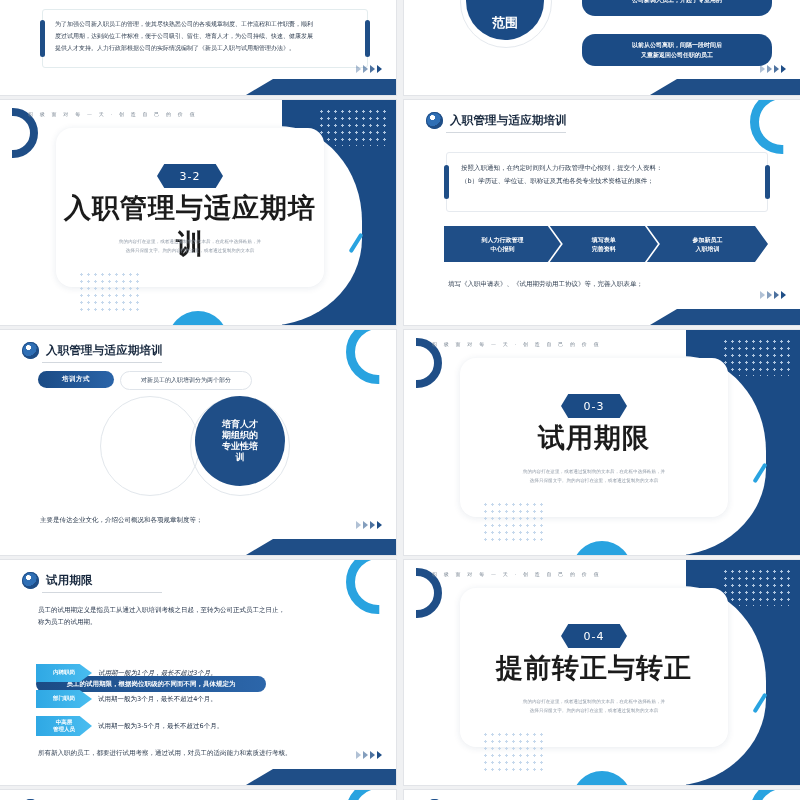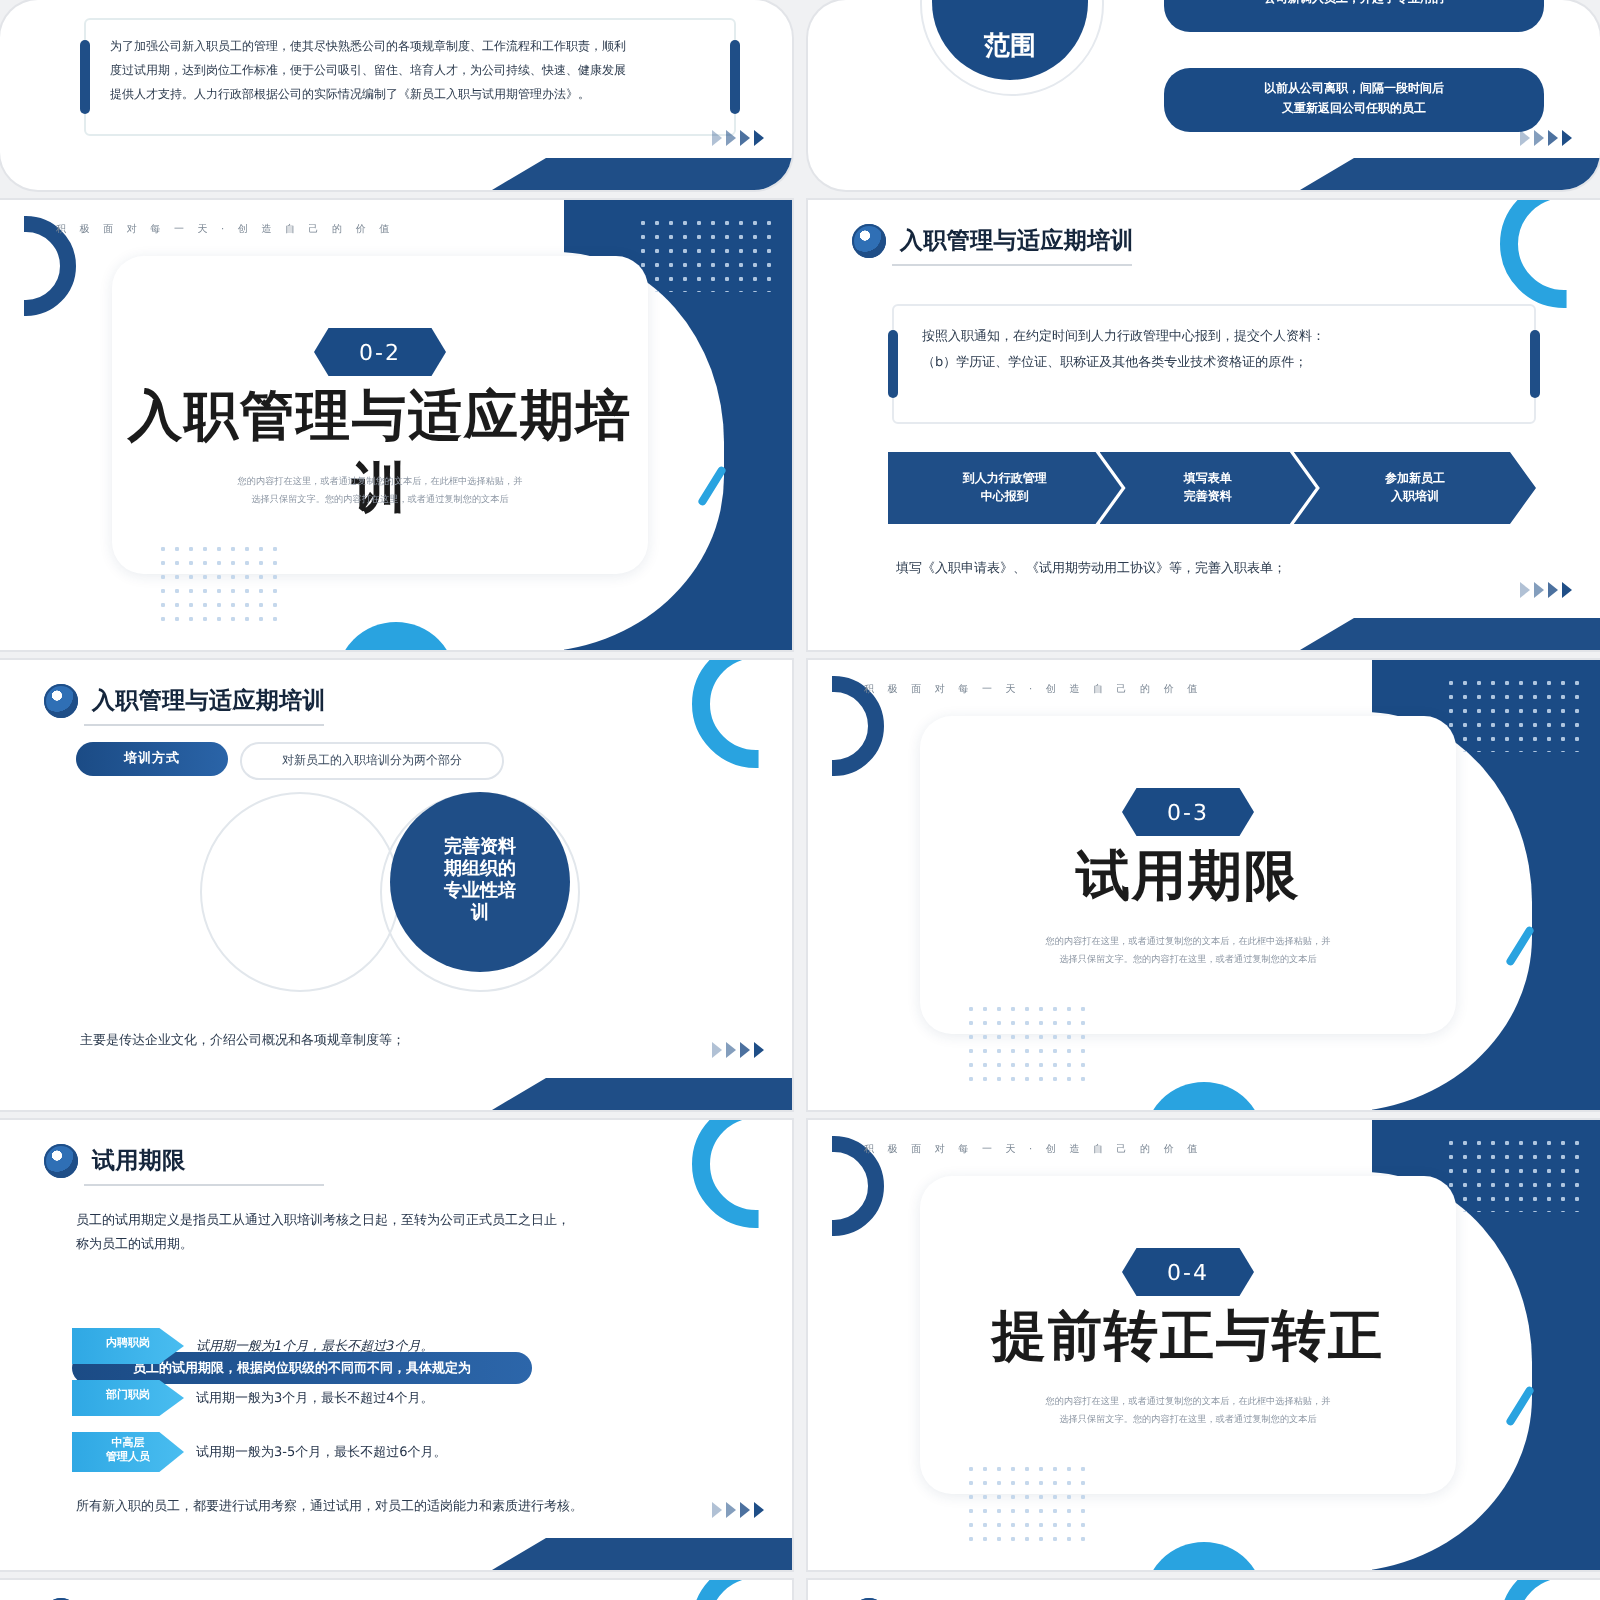--- a/index.html
+++ b/index.html
@@ -158,21 +158,21 @@
   .sec-bluearc{
     position:absolute;left:50%;transform:translateX(-50%);bottom:-16px;
     width:60px;height:30px;background:#29a3e0;border-radius:30px 30px 0 0;
   }
   .sec-slash{
     position:absolute;right:38px;top:132px;width:4px;height:22px;background:#29a3e0;
     transform:rotate(32deg);border-radius:2px;
   }
 
   
-  .partial-top{overflow:hidden;border-radius:19px;}
+  .partial-top{overflow:hidden;}
   .tl-box{
     position:absolute;left:42px;top:9px;right:28px;height:57px;
     border:1px solid #e3ecee;border-radius:3px;background:#fff;
   }
   .tl-box .lbar{position:absolute;left:-3px;top:10px;bottom:10px;width:5px;background:#1f4e87;border-radius:3px;}
   .tl-box .rbar{position:absolute;right:-3px;top:10px;bottom:10px;width:5px;background:#1f4e87;border-radius:3px;}
   .tl-lines{padding:8px 12px;font-size:6px;line-height:2.0;color:#2b3a4d;}
   .tl-lines div{white-space:nowrap;}
   .tr-circle{
     position:absolute;left:62px;top:-38px;width:78px;height:78px;border-radius:50%;
@@ -228,21 +228,21 @@
   </div>
 
   <div class="slide">
     <div class="sec-bg"></div>
     <div class="sec-blob"></div>
     <div class="sec-blob-mask"></div>
     <div class="dots" style="right:10px;top:8px;width:68px;height:38px;"></div>
     <div class="cornerC-dark"></div>
     <div class="sec-tagline">积 极 面 对 每 一 天 · 创 造 自 己 的 价 值</div>
     <div class="sec-card">
-      <div class="sec-tag">0-2</div>
+      <div class="sec-tag">3-2</div>
       <div class="sec-title">入职管理与适应期培训</div>
       <div class="sec-sub" style="white-space:pre-line;">您的内容打在这里，或者通过复制您的文本后，在此框中选择粘贴，并
 选择只保留文字。您的内容打在这里，或者通过复制您的文本后</div>
     </div>
     <div class="dots" style="left:78px;bottom:14px;width:62px;height:40px;"></div>
     <div class="sec-slash"></div>
     <div class="sec-bluearc"></div>
   </div>
 
   <div class="slide">
@@ -288,21 +288,21 @@
       <span class="logo"></span>
       <span class="tx">入职管理与适应期培训</span>
     </div>
     <div class="ctitle-rule"></div>
 
     <div class="pill-dark" style="left:38px;top:41px;width:76px;height:17px;">培训方式</div>
     <div class="pill-light" style="left:120px;top:41px;width:130px;height:17px;">对新员工的入职培训分为两个部分</div>
 
     <div class="circ-ring" style="left:100px;top:66px;width:98px;height:98px;"></div>
     <div class="circ-ring" style="left:190px;top:66px;width:98px;height:98px;"></div>
-    <div class="circ" style="left:195px;top:66px;width:90px;height:90px;white-space:pre-line;">完善资料
+    <div class="circ" style="left:195px;top:66px;width:90px;height:90px;white-space:pre-line;">培育人才
 期组织的
 专业性培
 训</div>
 
     <div class="capt" style="left:40px;top:186px;">主要是传达企业文化，介绍公司概况和各项规章制度等；</div>
 
     <div class="chev" style="right:14px;bottom:26px;">
       <i></i>
         <i></i>
         <i></i>

